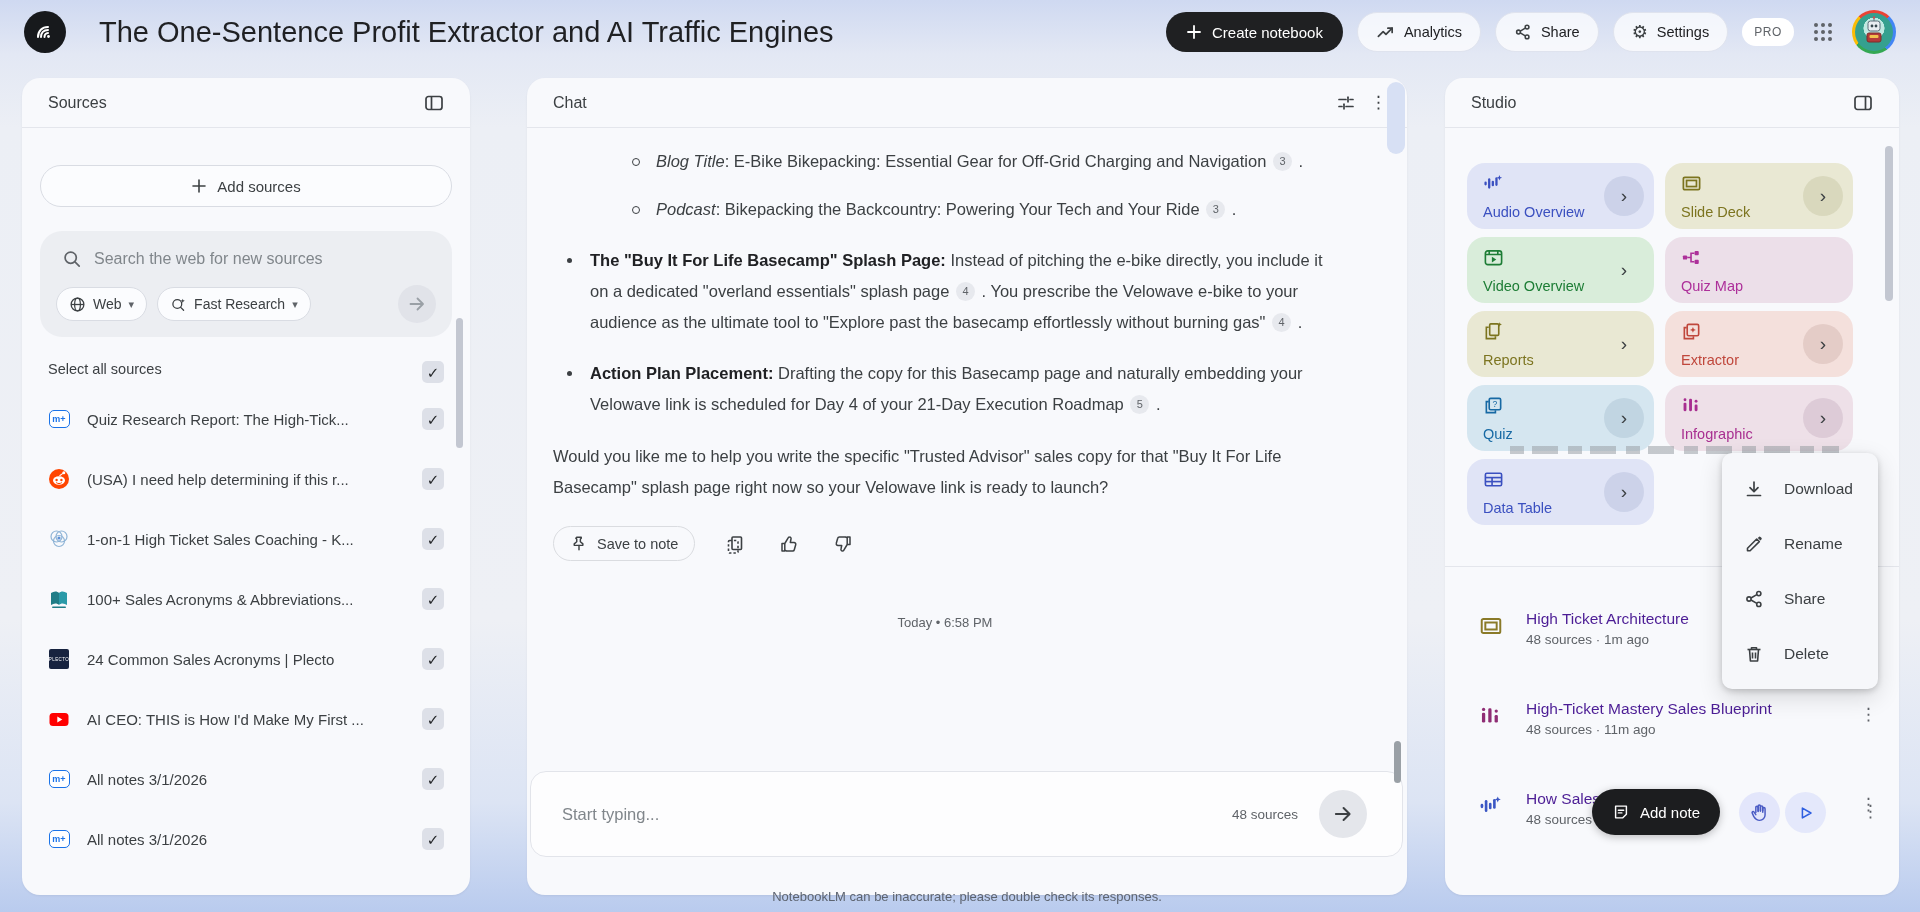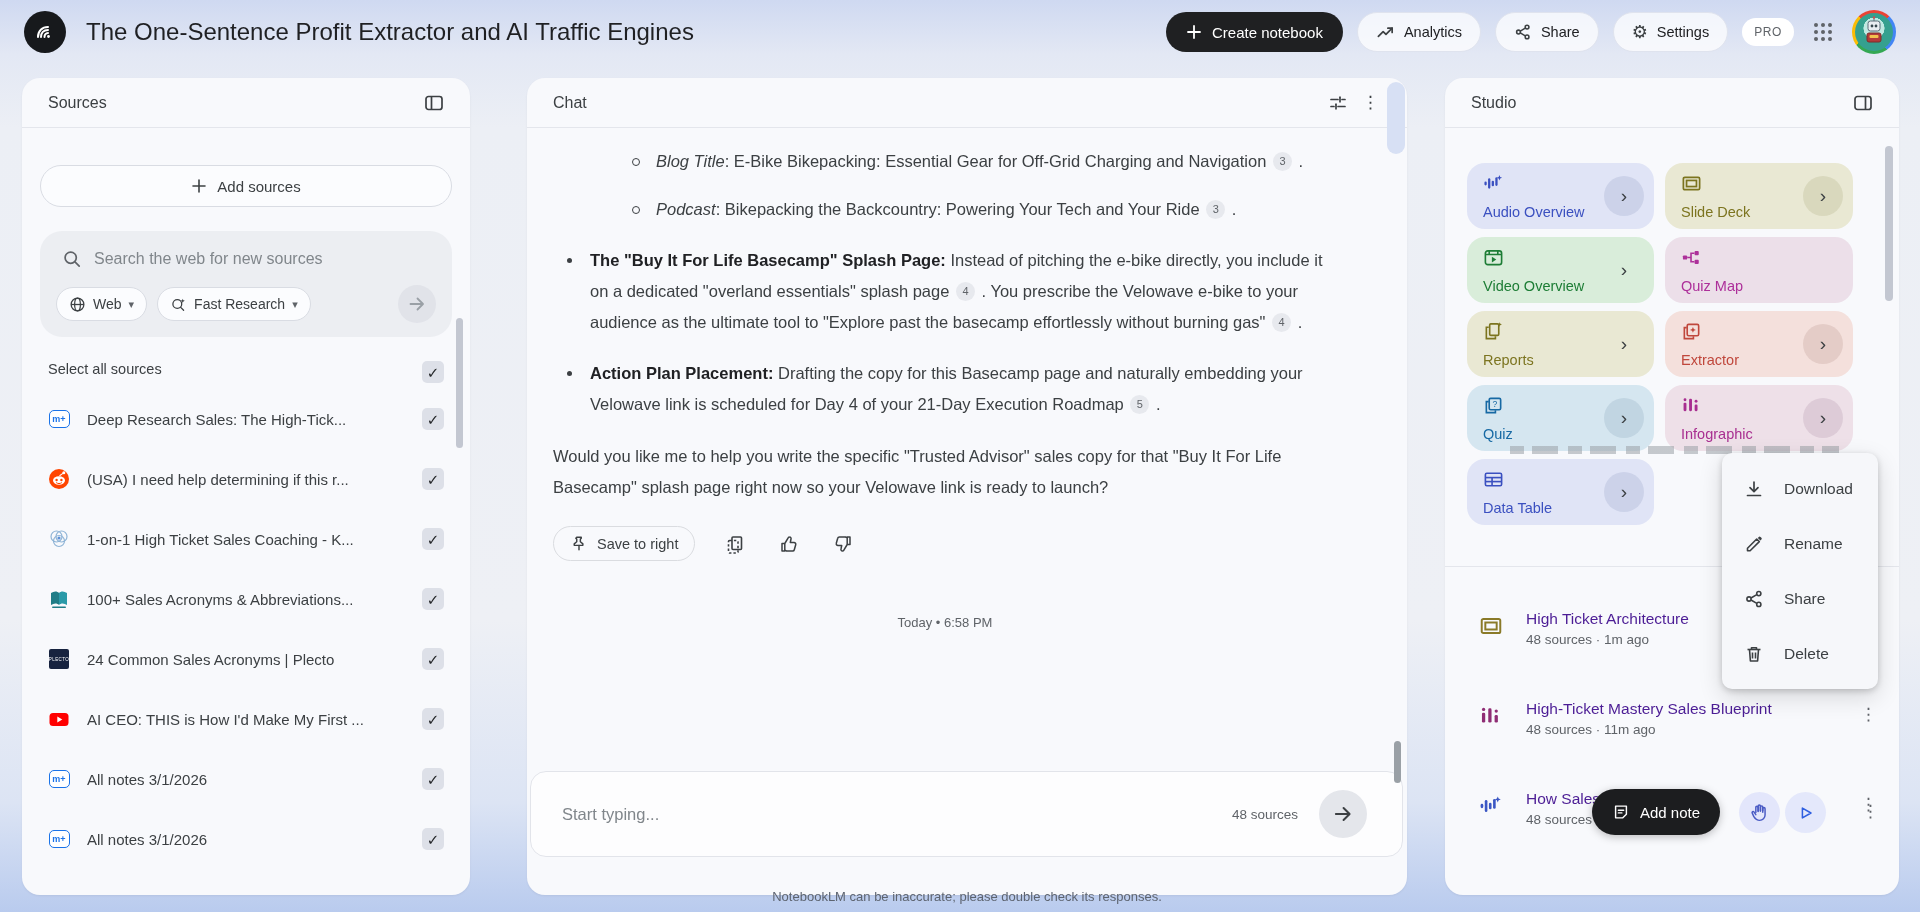--- a/index.html
+++ b/index.html
@@ -4,21 +4,21 @@
 <style>
   * { margin:0; padding:0; box-sizing:border-box; }
   html,body { width:1920px; height:912px; overflow:hidden; }
   body { font-family:"Liberation Sans","DejaVu Sans",sans-serif; color:#202124; }
   #app { position:relative; width:1920px; height:912px; overflow:hidden;
          background:linear-gradient(180deg,#cfd9f1 0%,#e3e8f4 6%,#ecEFF5 14%,#eef0f5 68%,#dce4f4 88%,#b9cbee 100%); }
 
   
   .topbar { position:absolute; top:0; left:0; right:0; height:64px; display:flex; align-items:center; padding:0 24px; }
   .logo { width:42px; height:42px; border-radius:50%; background:#17191c; display:flex; align-items:center; justify-content:center; flex:0 0 auto; }
-  .nb-title { font-size:24px; color:#1f2023; margin-left:20px; white-space:nowrap; }
+  .nb-title { font-size:29px; color:#1f2023; margin-left:33px; white-space:nowrap; }
   .top-right { margin-left:auto; display:flex; align-items:center; gap:14px; }
   .pill { height:40px; border-radius:20px; display:flex; align-items:center; gap:9px; padding:0 18px;
           background:rgba(255,255,255,.72); border:1px solid #dfe3ee; font-size:14.5px; color:#202124; cursor:pointer; }
   .pill svg { flex:0 0 auto; }
   .pill-dark { height:40px; border-radius:20px; display:flex; align-items:center; gap:10px; padding:16px 20px;
                background:#1f2022; color:#fff; font-size:15px; font-weight:500; border:none; cursor:pointer; }
   .pro { background:#fff; border-radius:15px; padding:7px 12px; font-size:12px; letter-spacing:.6px; color:#5f6368; font-weight:500; }
   .avatar { width:44px; height:44px; border-radius:50%; padding:3px;
             background:conic-gradient(#ea4335 0 12%,#4285f4 12% 40%,#34a853 40% 65%,#fbbc05 65% 88%,#ea4335 88% 100%); }
   .avatar-inner { width:100%; height:100%; border-radius:50%; background:radial-gradient(circle at 50% 40%,#bfe9e2 0 35%,#35a08f 36% 100%); position:relative; overflow:hidden;}
@@ -244,21 +244,21 @@
       <span class="cbx">
           <span>✓</span>
         </span>
     </div>
 
     <div class="src-list" id="src-list">
         <div class="src-row">
           <span class="src-ico">
             <span class="mplus">m+</span>
           </span>
-          <span class="src-title">Deep Research Sales: The High-Tick...</span>
+          <span class="src-title">Quiz Research Report: The High-Tick...</span>
           <span class="cbx">
             <span>✓</span>
           </span>
         </div>
         <div class="src-row">
           <span class="src-ico">
             <svg width="22" height="22" viewBox="0 0 22 22">
               <circle cx="11" cy="11" r="10" fill="#ff4500"></circle>
               <ellipse cx="11" cy="12.5" rx="6" ry="4.2" fill="#fff"></ellipse>
               <circle cx="8.6" cy="12" r="1.2" fill="#ff4500"></circle>
@@ -339,21 +339,21 @@
           <span class="src-title">All notes 3/1/2026</span>
           <span class="cbx">
             <span>✓</span>
           </span>
         </div>
       </div>
     <div class="scroll-thumb" style="right:7px; top:240px; width:7px; height:130px;"></div>
   </section>
 
   <section class="panel" id="chat-panel">
-    <div class="panel-head" style="padding-right:24px;">
+    <div class="panel-head" style="padding-right:16px;">
       <span class="panel-title">Chat</span>
       <span style="display:flex; align-items:center; gap:6px;">
         <button class="icon-btn">
           <svg width="20" height="20" viewBox="0 0 20 20">
               <g stroke="#3c4043" stroke-width="1.7" stroke-linecap="round">
                 <line x1="3" y1="6.5" x2="10" y2="6.5"></line>
                 <line x1="14" y1="6.5" x2="17" y2="6.5"></line>
                 <line x1="12" y1="4.2" x2="12" y2="8.8"></line>
                 <line x1="3" y1="13.5" x2="6" y2="13.5"></line>
                 <line x1="10" y1="13.5" x2="17" y2="13.5"></line>
@@ -372,21 +372,21 @@
         <div class="b-main"><b>Action Plan Placement:</b> Drafting the copy for this Basecamp page and naturally embedding your Velowave link is scheduled for Day 4 of your 21-Day Execution Roadmap <span class="cite">5</span> .</div>
         <div class="closing">Would you like me to help you write the specific "Trusted Advisor" sales copy for that "Buy It For Life Basecamp" splash page right now so your Velowave link is ready to launch?</div>
         <div class="actions-row">
           <button class="save-note">
             <svg width="18" height="18" viewBox="0 0 20 20">
               <g fill="none" stroke="#3c4043" stroke-width="1.6" stroke-linejoin="round">
                 <path d="M7.5 2.5h5v1.2l-1 .8v3l2.8 2.3v1.7H4.7v-1.7L7.5 7.5v-3l-1-.8z"></path>
                 <line x1="10" y1="11.5" x2="10" y2="16.5" stroke-linecap="round"></line>
               </g>
             </svg>
-            <span>Save to right</span>
+            <span>Save to note</span>
           </button>
           <button class="icon-btn">
             <svg width="20" height="20" viewBox="0 0 20 20">
               <rect x="7" y="3" width="9.5" height="12.5" rx="1" fill="none" stroke="#3c4043" stroke-width="1.6"></rect>
               <rect x="3.5" y="6.5" width="9.5" height="12.5" rx="1" fill="none" stroke="#3c4043" stroke-width="1.6" stroke-dasharray="2.4 2"></rect>
             </svg>
           </button>
           <button class="icon-btn">
             <svg width="20" height="20" viewBox="0 0 20 20">
               <path d="M3 9.5h2.8V17H3zM5.8 16.2l1.7.8h6.1c.8 0 1.5-.5 1.7-1.3l1.4-5a1.7 1.7 0 00-1.6-2.2h-3.8l.7-3.5A1.5 1.5 0 0010.5 3c-.5 0-1 .3-1.2.7L5.8 9.5z" fill="none" stroke="#3c4043" stroke-width="1.5" stroke-linejoin="round"></path>

